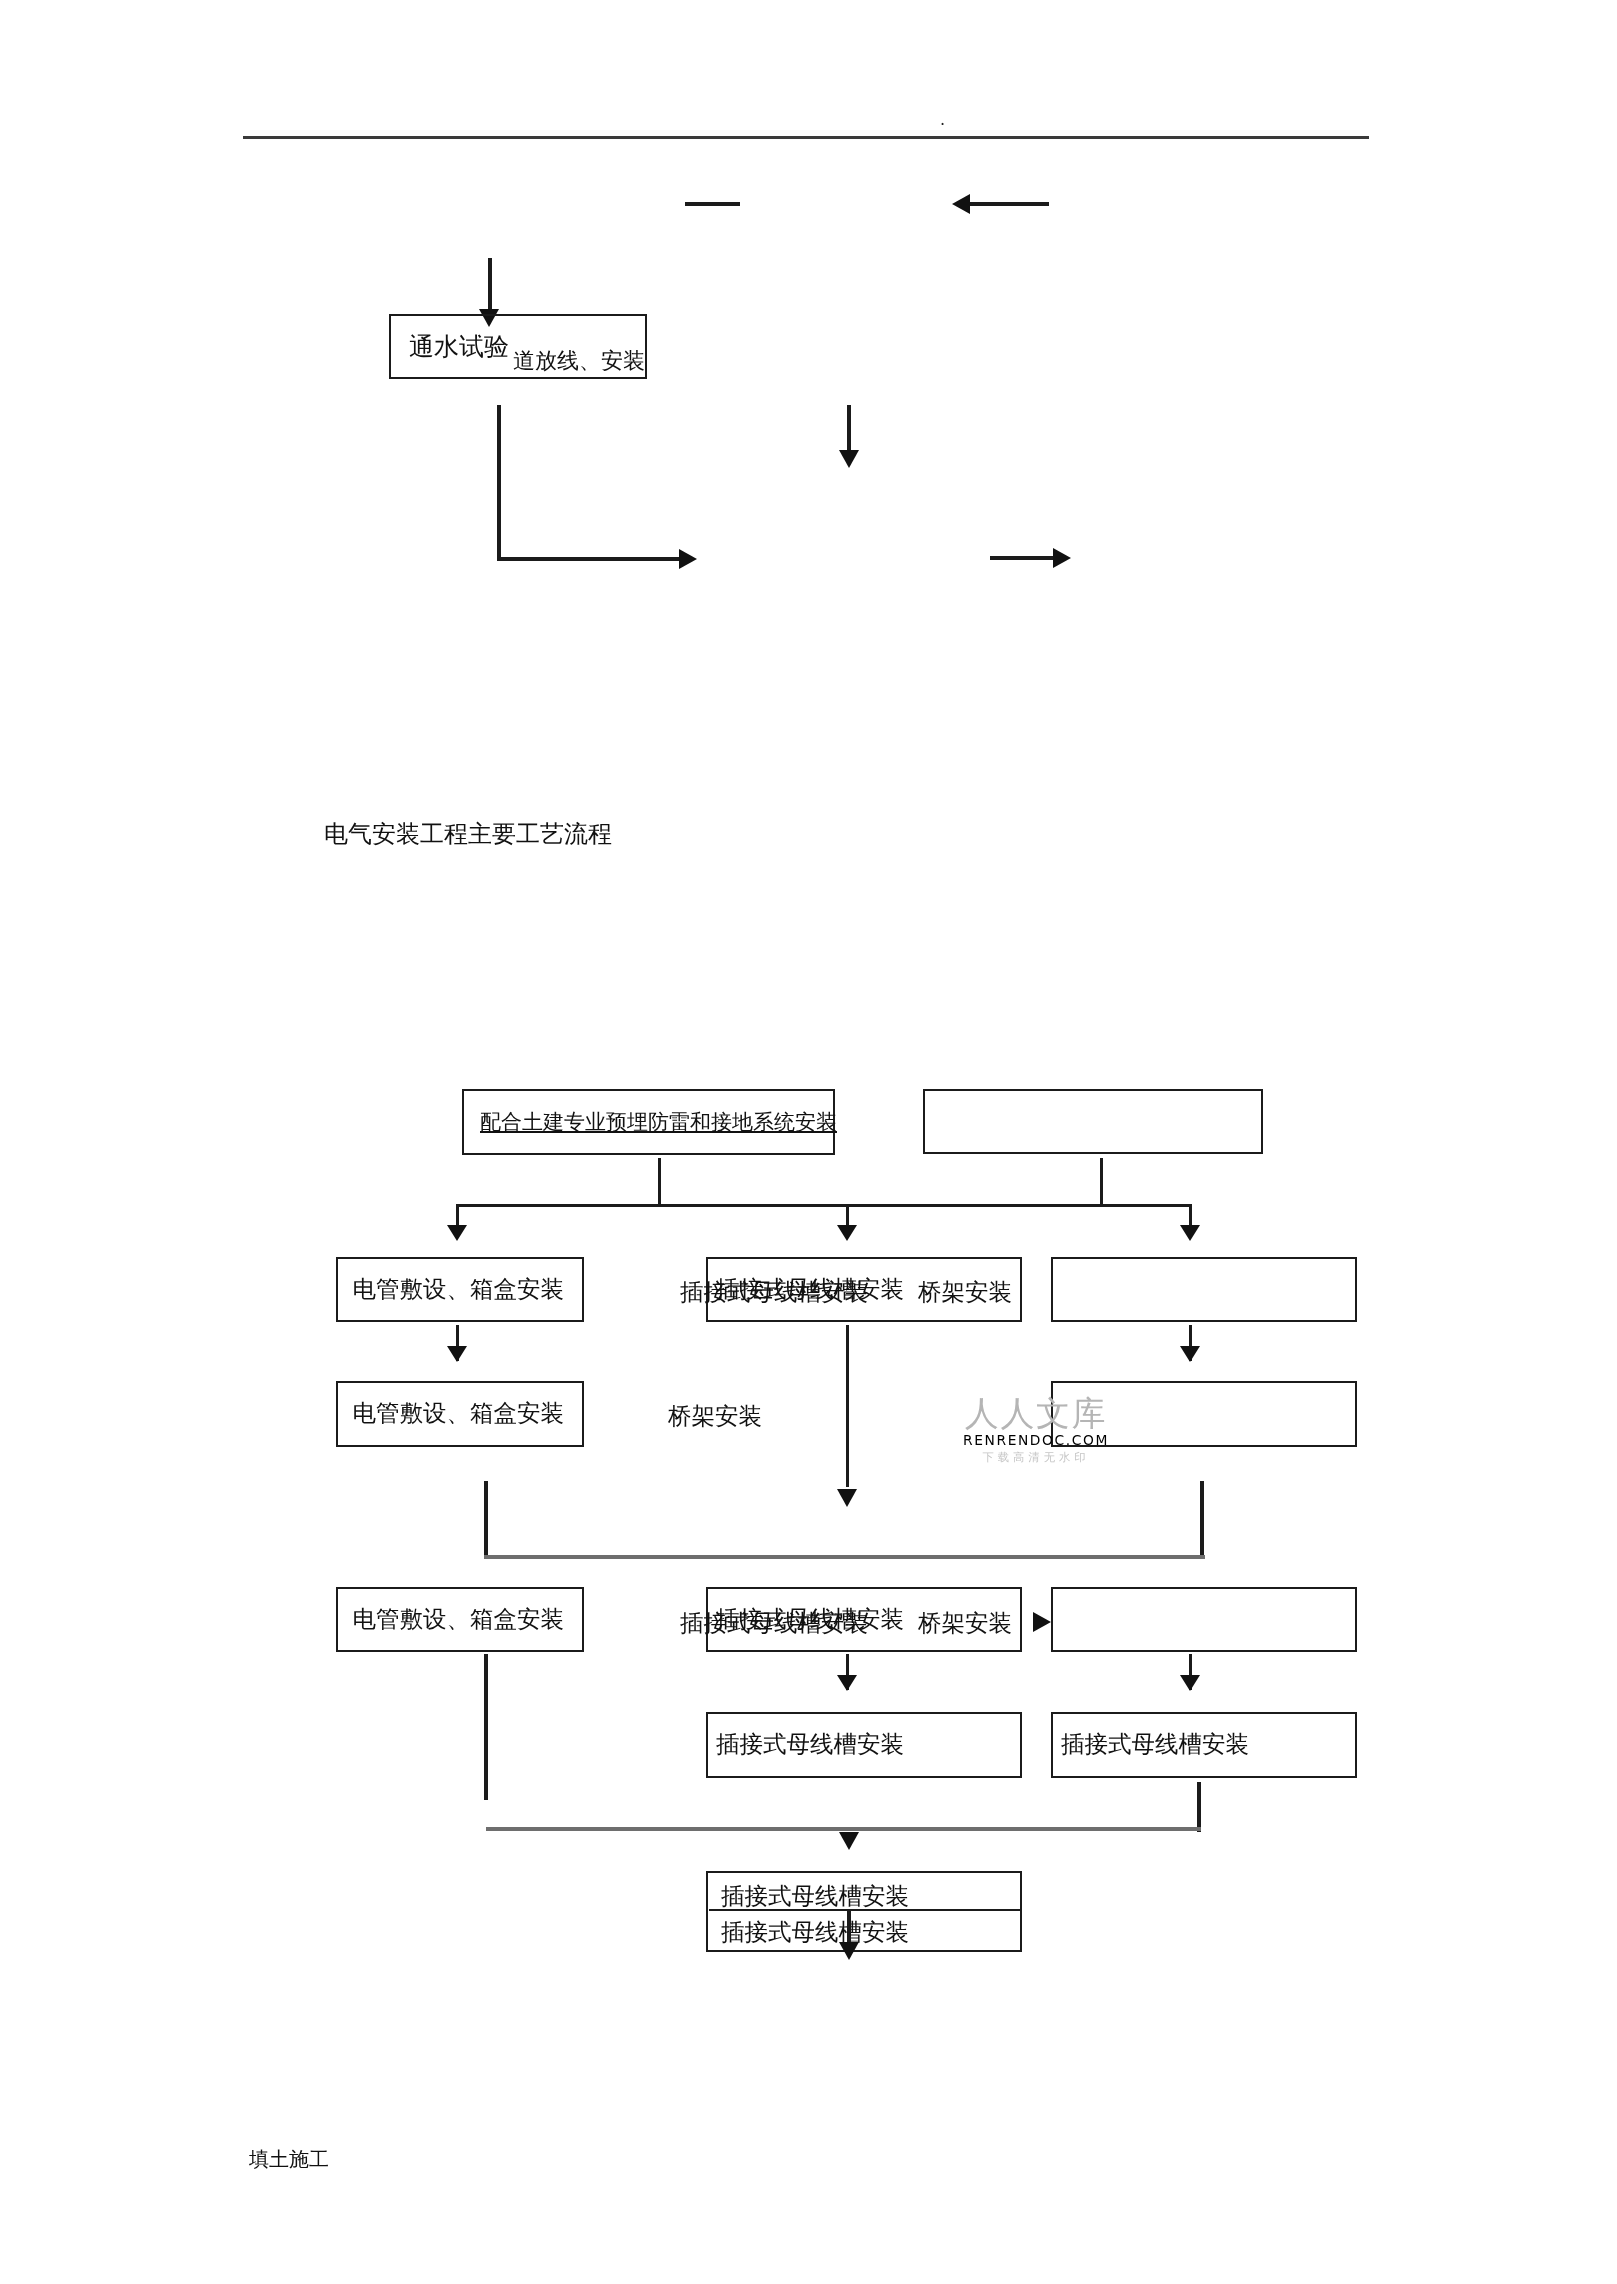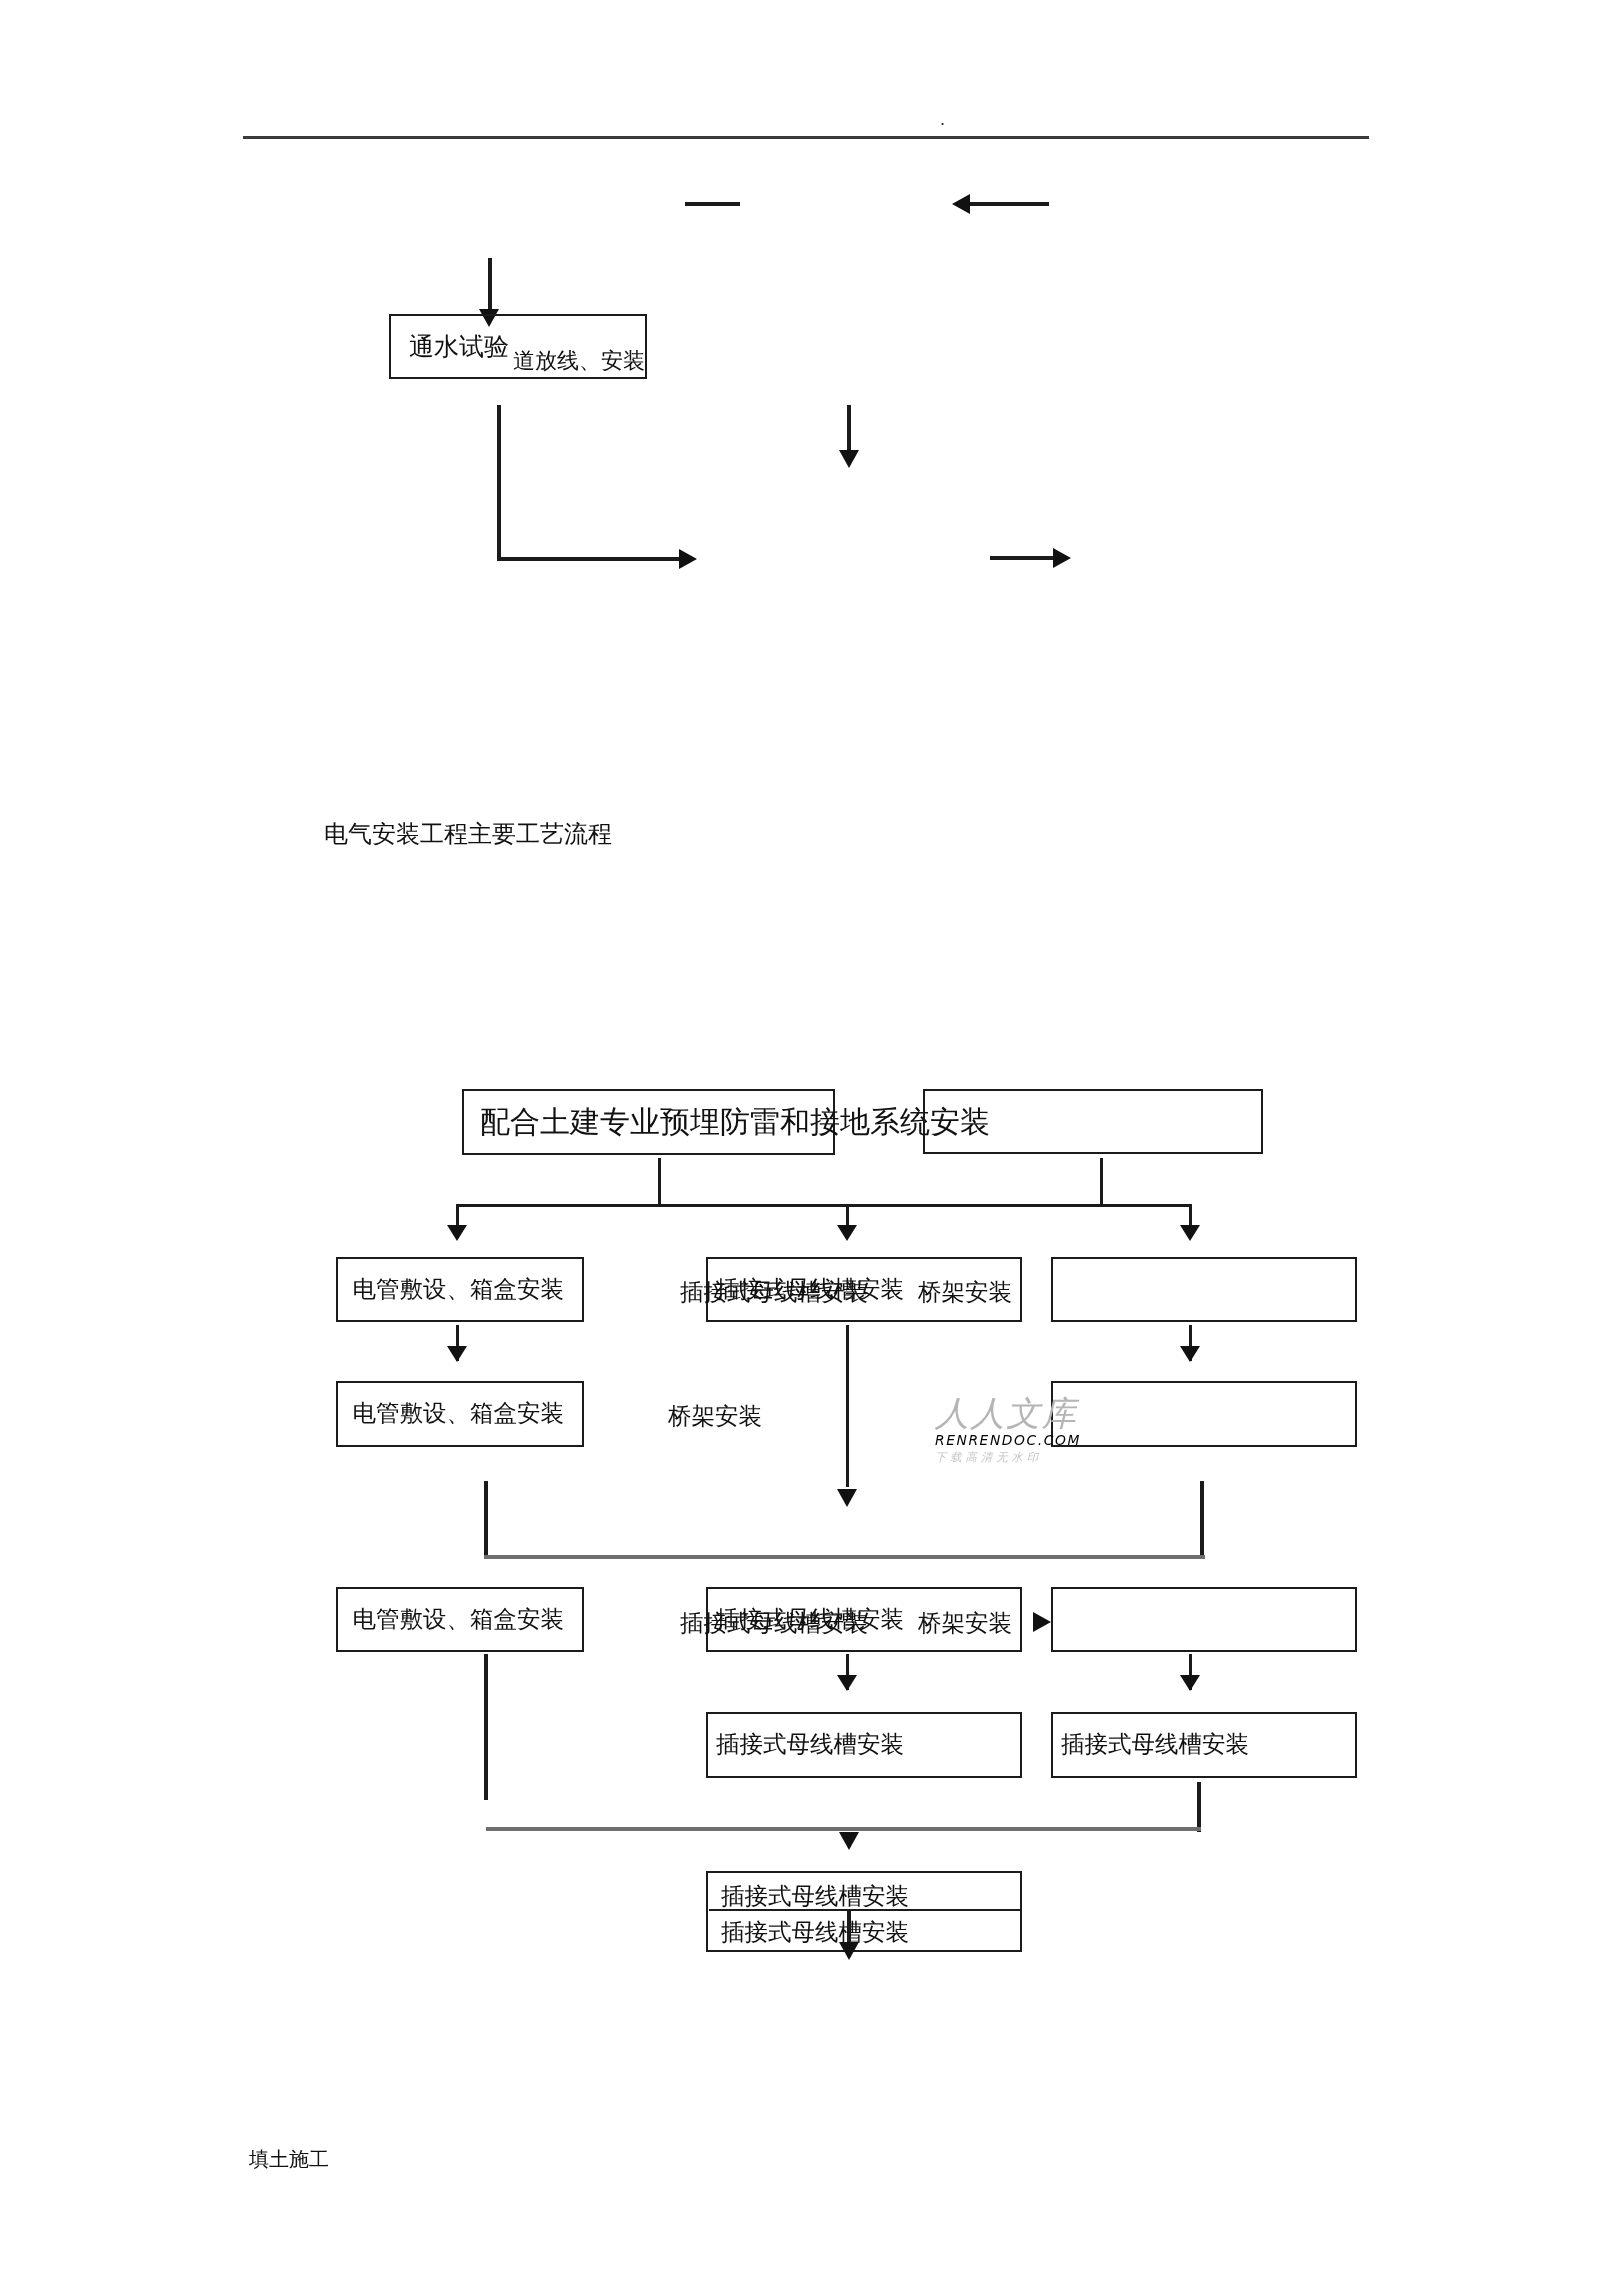--- a/index.html
+++ b/index.html
@@ -103,23 +103,23 @@
     position: absolute;
     font-family: "DejaVu Serif", "Liberation Serif", serif;
     font-size: 20px;
     color: #111111;
     white-space: nowrap;
   }
 
   
   .watermark {
     position: absolute;
+    text-align: center;
     color: #b9b9b9;
     user-select: none;
-    font-style: italic;
   }
   .wm-cn {
     font-family: "DejaVu Serif", "Liberation Serif", serif;
     font-size: 34px;
     letter-spacing: 1.6px;
     line-height: 1;
     color: #b5b5b5;
   }
   .wm-url {
     font-family: "DejaVu Sans", "Liberation Sans", sans-serif;
@@ -168,21 +168,21 @@
   <div class="arrow-right" style="left:679px; top:549px;"></div>
 
 
   <div class="hline" style="left:990px; top:556px; width:66px; height:4px;"></div>
   <div class="arrow-right" style="left:1053px; top:548px;"></div>
 
 
   <div class="section-title" style="left:324px; top:818px;">电气安装工程主要工艺流程</div>
 
   <div class="node" style="left:462px; top:1089px; width:373px; height:66px; padding-left:16px;">
-    <span class="node-label" style="font-size:30px;">配合土建专业预埋防雷和接地系统安装</span>
+    <span class="node-label" style="font-size:21px;text-decoration:underline;">配合土建专业预埋防雷和接地系统安装</span>
   </div>
   <div class="node" style="left:923px; top:1089px; width:340px; height:65px;">
     <span class="node-label" style="font-size:23.5px;"></span>
   </div>
 
   <div class="vline" style="left:658px; top:1158px; width:3.2px; height:47px;"></div>
   <div class="vline" style="left:1100px; top:1158px; width:3.2px; height:47px;"></div>
 
   <div class="vline" style="left:456px; top:1205px; width:3.2px; height:31px;"></div>
   <div class="arrow-down" style="left:447px; top:1225px; border-top-width:16px;"></div>

